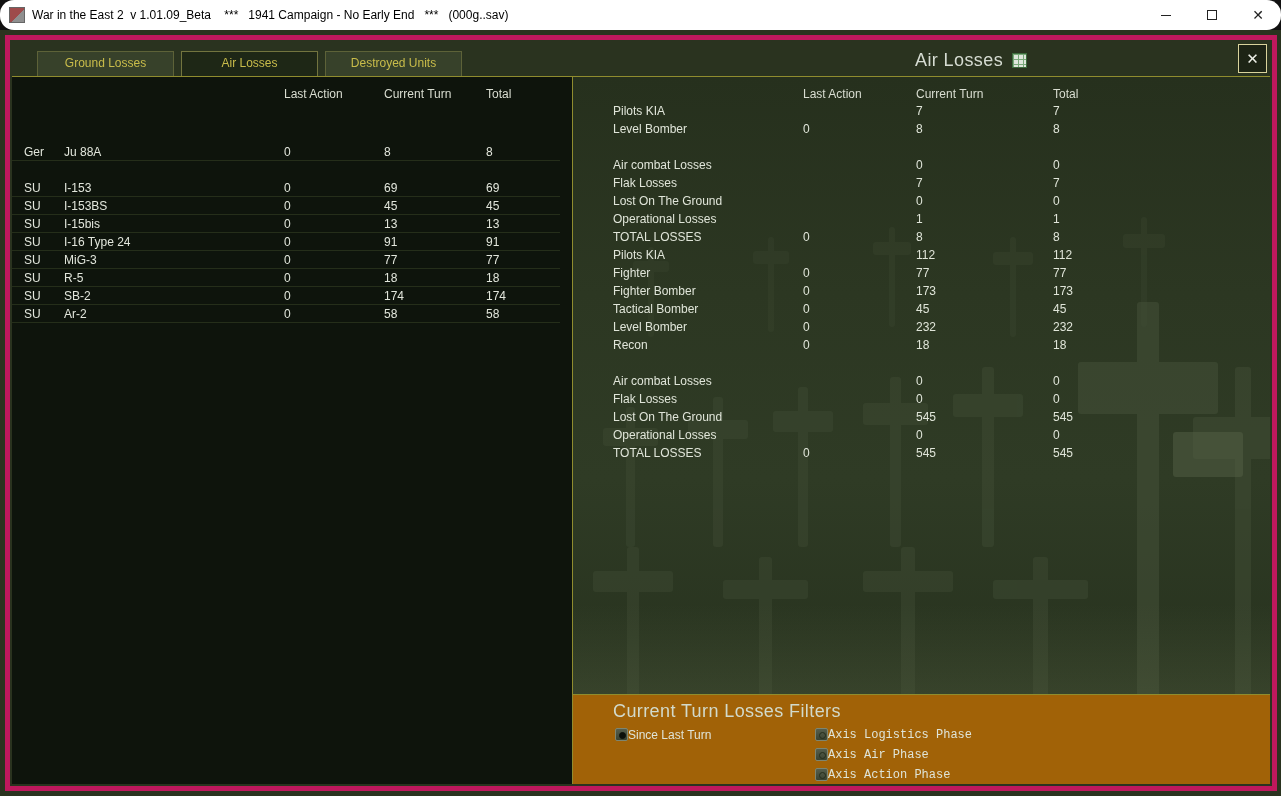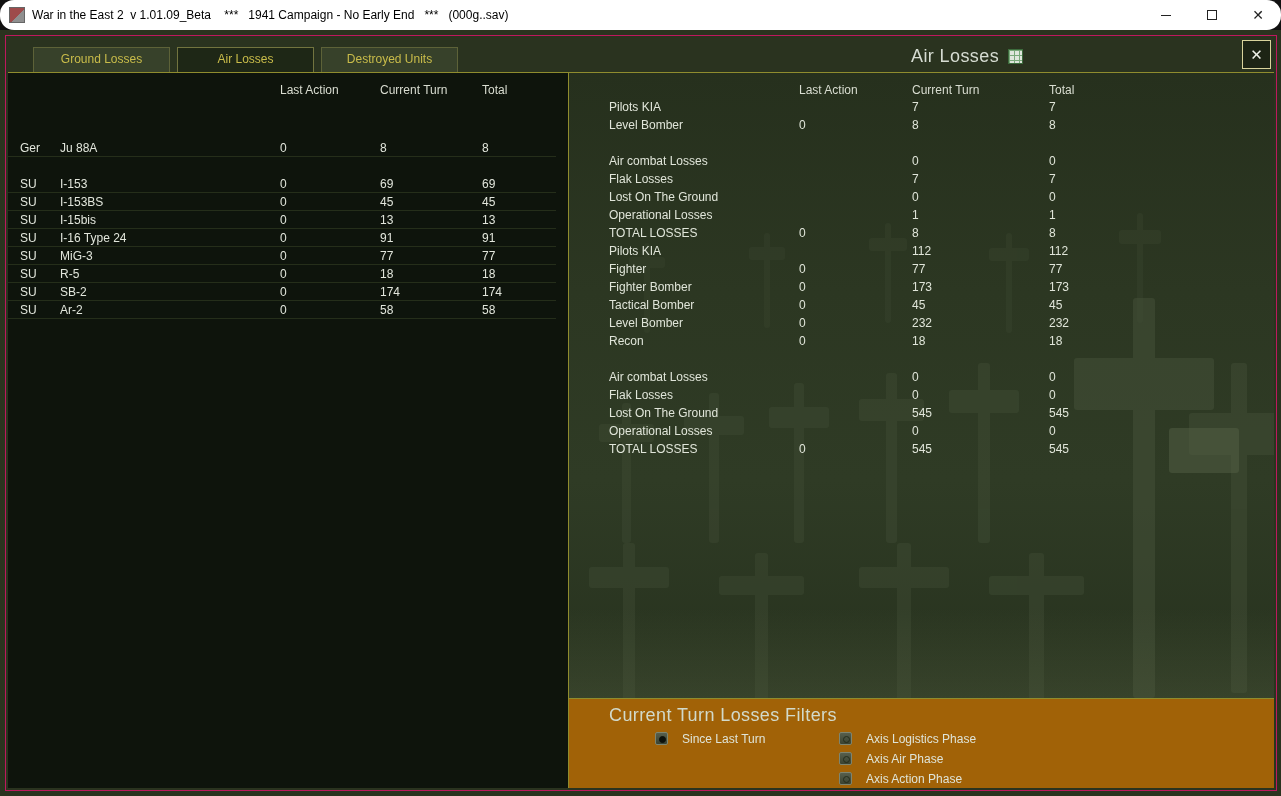--- a/index.html
+++ b/index.html
@@ -13,21 +13,21 @@
               background:linear-gradient(135deg,#9e4b4b 0 55%,#8f8f8f 55% 100%); }
   .tb-title { font-size:12px; color:#000; margin-left:7px; white-space:pre; }
   .tb-controls { margin-left:auto; display:flex; height:30px; }
   .win-btn { width:46px; height:30px; display:flex; align-items:center; justify-content:center; }
   .glyph-min { width:10px; height:1px; background:#222; }
   .glyph-max { width:10px; height:10px; border:1px solid #222; }
   .glyph-close { font-size:14px; color:#222; line-height:1; }
 
   
   .game { position:absolute; top:30px; left:0; right:0; bottom:0; background:#2a331f; padding:5px 4px 5px 5px; }
-  .frame { position:relative; width:100%; height:100%; border:1px solid #be185d; background:#2a331f; }
+  .frame { position:relative; width:100%; height:100%; border:5px solid #be185d; background:#2a331f; }
 
   
   .topbar { position:absolute; top:0; left:0; right:0; height:36px; }
   .tabs { position:absolute; left:27px; bottom:0; display:flex; gap:7px; }
   .tab { width:137px; height:25px; line-height:23px; text-align:center; font-size:12px; color:#c9bc4a;
          background:#37412a; border:1px solid #5d6238; border-bottom:none; cursor:default; }
   .tab[data-active="true"] { background:#1e2716; border-color:#72743f; }
   .page-title { position:absolute; left:905px; top:10px; display:flex; align-items:center; gap:9px; }
   .page-title-text { font-size:18px; color:#d6dcd2; letter-spacing:.4px; }
   .sheet-icon { width:15px; height:15px; border:1px solid #3c6b3c; background-color:#dfe6dc;
@@ -66,22 +66,22 @@
   .sect-title { padding-left:40px; font-size:18px; color:#d2dacb; letter-spacing:.4px; height:22px; line-height:22px; }
   .sect-title.axis { margin-top:3px; }
   .sect-title.soviet { margin-top:12px; }
   .rrow { height:18px; align-items:center; color:#e0e5d9; }
   .rspacer { height:18px; }
 
   
   .filters { height:90px; flex:none; border-top:1px solid #8f8c2e; background:#a16207; position:relative; }
   .filters-title { position:absolute; left:40px; top:6px; font-size:18px; color:#d2dacb; letter-spacing:.4px; }
   .fcol { position:absolute; top:33px; display:flex; flex-direction:column; gap:7px; }
-  .fcol-a { left:42px; } .fcol-b { left:226px; } .fcol-c { left:442px; }
-  .fitem { display:flex; gap:14px; height:13px; font-size:12px; color:#dfe4d8; cursor:default;margin-left:44px; }
+  .fcol-a { left:42px; } .fcol-b { left:242px;font-family:Liberation Mono, monospace; } .fcol-c { left:442px; }
+  .fitem { display:flex; gap:0; height:13px; font-size:12px; color:#dfe4d8; cursor:default; }
   .chk { width:13px; height:13px; flex:none; border:1px solid #7d8570; border-radius:2px;
          background:linear-gradient(#565e4c,#3b4331); position:relative; }
   .chk::after { content:""; position:absolute; left:3px; top:3px; width:5px; height:5px; border-radius:50%; border:1px solid #252d1b; }
   .chk[data-checked="true"]::after { background:#0c100a; border-color:#0c100a; }
 </style>
 </head>
 <body>
 
 <div class="app">
 

